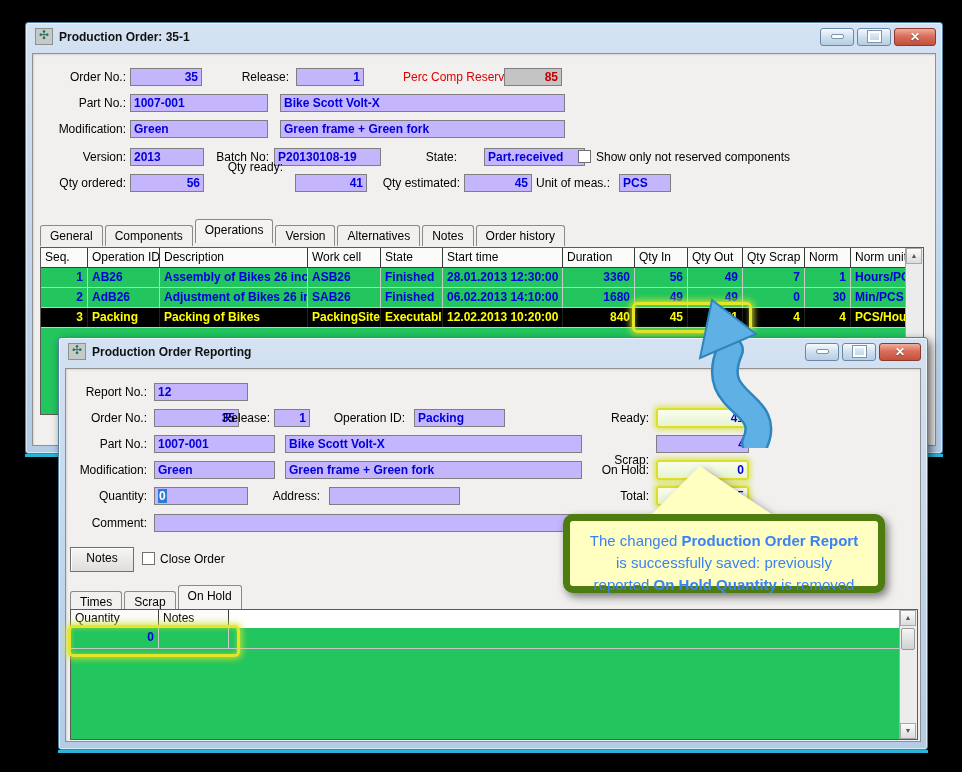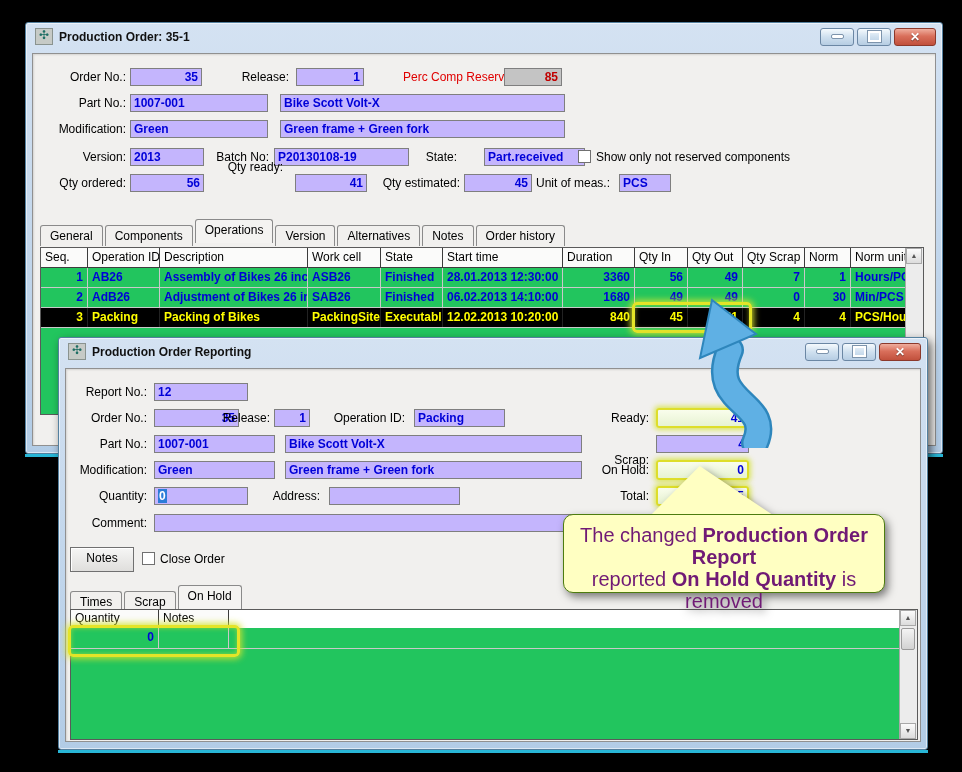--- a/index.html
+++ b/index.html
@@ -53,22 +53,22 @@
   .q0{width:88px;flex:0 0 88px}.q1{width:70px;flex:0 0 70px}.q2{flex:1 1 auto}
   .sbar{position:absolute;top:0;bottom:0;right:0;width:17px;background:#ececec;border-left:1px solid #a8a8a8;}
   .sbtn{position:absolute;left:0;width:16px;height:16px;background:linear-gradient(#fbfbfb,#dcdcdc);
         border:1px solid #a8a8a8;box-sizing:border-box;text-align:center;line-height:14px;font-size:7px;color:#555;}
   .sthumb{position:absolute;left:1px;width:14px;background:linear-gradient(#f4f4f4,#d2d2d2);
         border:1px solid #9a9a9a;border-radius:2px;box-sizing:border-box;}
   .hlbox{position:absolute;border:3px solid #e4e428;border-radius:5px;pointer-events:none;
         box-shadow:0 0 6px 2px rgba(213,228,48,.85), inset 0 0 5px rgba(213,228,48,.6);}
   .sel{background:#2b7cd8;color:#fff;padding:0 1px;}
   .callout-wrap{position:absolute;left:0;top:0;filter:drop-shadow(3px 4px 4px rgba(0,0,0,.5));z-index:30;}
-  .bubble{position:absolute;background:#ffffc2;border:1px solid #4d7c0f;border-radius:10px;
-        text-align:center;font-size:20px;color:#701a75;padding-top:9px;line-height:22px;box-sizing:border-box;}
+  .bubble{position:absolute;background:#ffffc2;border:7px solid #4d7c0f;border-radius:10px;
+        text-align:center;font-size:15px;color:#3b82f6;padding-top:9px;line-height:22px;box-sizing:border-box;}
   .bubble b{font-weight:bold;}
   .tail{position:absolute;background:#ffffc2;clip-path:polygon(41% 0, 7% 100%, 92% 100%);}
   .arrow-wrap{position:absolute;z-index:25;pointer-events:none;}
 </style>
 </head>
 <body>
 
 <div class="win" style="left:25px;top:22px;width:916px;height:430px;">
   <div class="titlebar">
     <div class="appicon">✣</div>
@@ -98,21 +98,21 @@
     <div class="fld" style="left:97px;width:138px;top:40px;">1007-001</div>
     <div class="fld" style="left:247px;width:285px;top:40px;">Bike Scott Volt-X</div>
 
     <div class="lbl" style="left:0;width:93px;top:66px;">Modification:</div>
     <div class="fld" style="left:97px;width:138px;top:66px;">Green</div>
     <div class="fld" style="left:247px;width:285px;top:66px;">Green frame + Green fork</div>
 
     <div class="lbl" style="left:0;width:93px;top:94px;">Version:</div>
     <div class="fld" style="left:97px;width:74px;top:94px;">2013</div>
     <div class="lbl" style="left:148px;width:88px;top:94px;">Batch No:</div>
-    <div class="fld" style="left:241px;width:135px;top:94px;">P20130108-19</div>
+    <div class="fld" style="left:241px;width:107px;top:94px;">P20130108-19</div>
     <div class="lbl" style="left:347px;width:77px;top:94px;">State:</div>
     <div class="fld" style="left:451px;width:101px;top:94px;">Part.received</div>
     <div class="cb" style="left:545px;top:96px;"></div>
     <div class="lbl left" style="left:563px;width:240px;top:94px;">Show only not reserved components</div>
 
     <div class="lbl" style="left:0;width:93px;top:120px;">Qty ordered:</div>
     <div class="fld num" style="left:97px;width:74px;top:120px;">56</div>
     <div class="lbl" style="left:150px;width:100px;top:104px;">Qty ready:</div>
     <div class="fld num" style="left:262px;width:72px;top:120px;">41</div>
     <div class="lbl" style="left:345px;width:82px;top:120px;">Qty estimated:</div>
@@ -278,15 +278,16 @@
     <path d="M67,147 C86,104 18,110 42,54" stroke="#2e86bc" stroke-width="28" fill="none" stroke-linecap="round"></path>
     <path d="M67,147 C86,104 18,110 42,54" stroke="#5fb0e4" stroke-width="23" fill="none" stroke-linecap="round"></path>
     <polygon points="12,62 68,38 24,4" fill="#5fb0e4" stroke="#2e86bc" stroke-width="2"></polygon>
   </svg>
 </div>
 
 <div class="callout-wrap">
   <div class="tail" style="left:630px;top:466px;width:170px;height:58px;"></div>
   <div class="bubble" style="left:563px;top:514px;width:322px;height:79px;">
     <div><span>The changed </span><b>Production Order Report</b></div>
+    <div><span>is successfully saved: previously</span></div>
     <div><span>reported </span><b>On Hold Quantity</b><span> is removed</span></div>
   </div>
 </div>
 
 </body></html>

